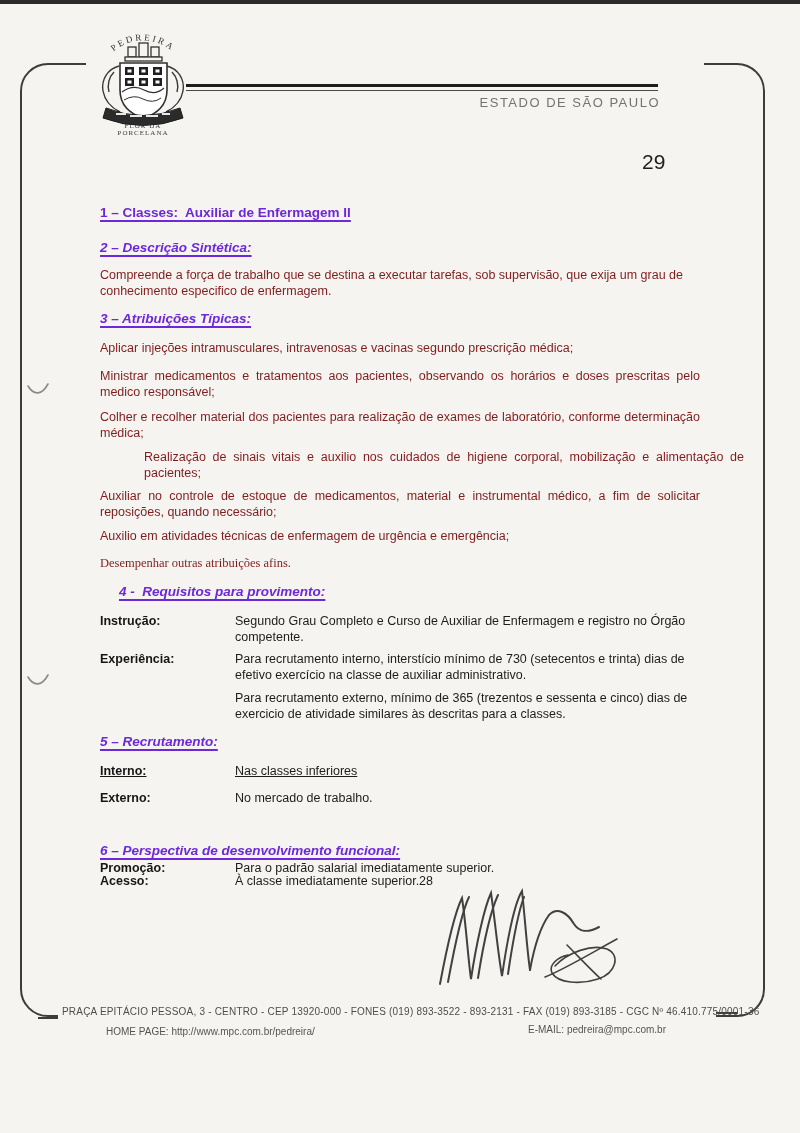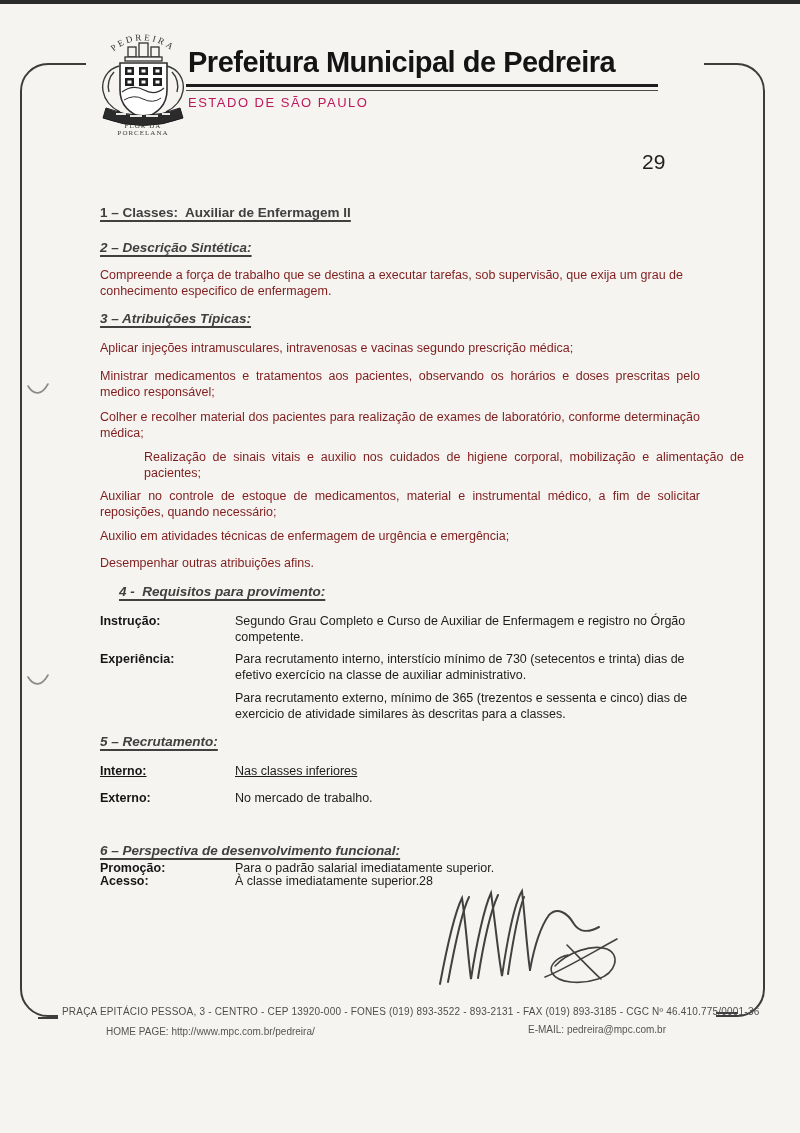--- a/index.html
+++ b/index.html
@@ -27,49 +27,49 @@
   
   .crest{position:absolute;left:84px;top:20px;}
   .title{
     position:absolute;left:188px;top:46px;width:475px;
     font-size:29px;font-weight:800;letter-spacing:-0.5px;color:#141414;
     white-space:nowrap;
   }
   .title-rule1{position:absolute;left:186px;top:84px;width:472px;height:3px;background:#1d1d1d;}
   .title-rule2{position:absolute;left:186px;top:90px;width:472px;height:1px;background:#4a4a4a;}
   .subtitle{
-    position:absolute;left:188px;top:95px;width:472px;text-align:left;
-    font-size:13px;letter-spacing:1.5px;color:#be185d;
+    position:absolute;left:188px;top:95px;width:472px;text-align:right;
+    font-size:13px;letter-spacing:1.5px;color:#737373;
   }
   .page-number{position:absolute;left:642px;top:150px;font-size:21px;color:#1e1e1e;}
   
   .h{
     position:absolute;left:100px;
-    font-size:13.5px;font-weight:bold;color:#404040;
+    font-size:13.5px;font-weight:bold;color:#6d28d9;
     text-decoration:underline;text-decoration-thickness:2px;text-underline-offset:3px;
     white-space:pre;
   }
   .h.it{font-style:italic;}
   .p{
     position:absolute;left:100px;width:600px;
     font-size:12.5px;line-height:15.5px;color:#7f1d1d;
   }
   .just{text-align:justify;}
   .lbl{
     position:absolute;left:100px;width:130px;
     font-size:12.5px;font-weight:bold;color:#161616;
   }
   .def{
     position:absolute;left:235px;width:468px;
     font-size:12.5px;line-height:15.5px;color:#1d1d1d;
   }
   #s1{top:205px;} #s2{top:240px;} #p2{top:268px;}
   #s3{top:311px;}
   #a0{top:341px;} #a1{top:369px;} #a2{top:410px;} #a3{top:450px;margin-left:44px;}
-  #a4{top:489px;} #a5{top:529px;} #a6{top:556px;}
+  #a4{top:489px;} #a5{top:529px;} #a6{top:556px;font-family:Liberation Serif, serif;}
   #s4{top:584px;margin-left:19px;}
   #r4a-l,#r4a-t{top:614px;} #r4b-l,#r4b-t{top:652px;} #r4c{top:691px;left:235px;width:468px;}
   #s5{top:734px;}
   #r5a-l,#r5a-t{top:764px;text-decoration:underline;} #r5b-l,#r5b-t{top:791px;}
   #s6{top:843px;}
   #r6a-l,#r6a-t{top:861px;} #r6b-l,#r6b-t{top:874px;}
   
   .signature{position:absolute;left:415px;top:882px;}
   .tick{position:absolute;}
   .tick1{left:26px;top:382px;} .tick2{left:26px;top:673px;}
@@ -144,21 +144,20 @@
         <rect x="32" y="93" width="10" height="2"></rect>
           <rect x="46" y="95" width="12" height="2"></rect>
         <rect x="62" y="95" width="12" height="2"></rect>
           <rect x="78" y="93" width="8" height="2"></rect>
       </g>
     </g>
     <text x="59" y="108" text-anchor="middle" font-size="7" letter-spacing="1" fill="#3a3a3a" font-family="Liberation Serif, serif">FLOR DA</text>
     <text x="59" y="115" text-anchor="middle" font-size="7" letter-spacing="1" fill="#3a3a3a" font-family="Liberation Serif, serif">PORCELANA</text>
   </svg>
 
-  <div class="title">Prefeitura Municipal de Pedreira</div>
   <div class="title-rule1"></div>
   <div class="title-rule2"></div>
   <div class="subtitle">ESTADO DE SÃO PAULO</div>
 
   <div class="page-number">29</div>
 
   <div id="s1" class="h">1 – Classes:  Auxiliar de Enfermagem II</div>
 
   <div id="s2" class="h it">2 – Descrição Sintética:</div>
   <div id="p2" class="p">Compreende a força de trabalho que se destina a executar tarefas, sob supervisão, que exija um grau de conhecimento especifico de enfermagem.</div>

